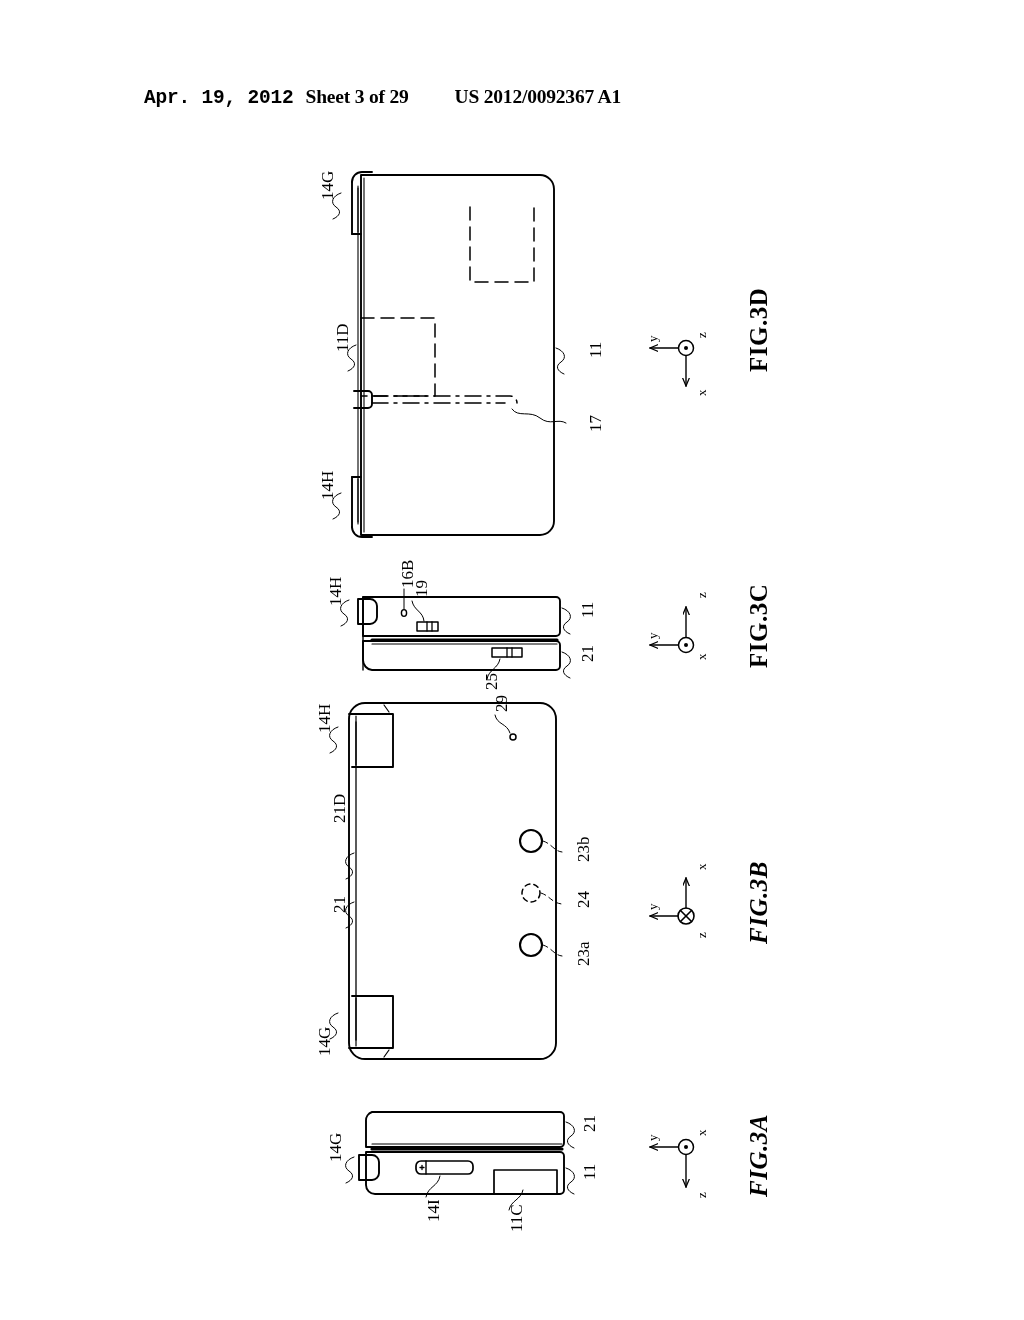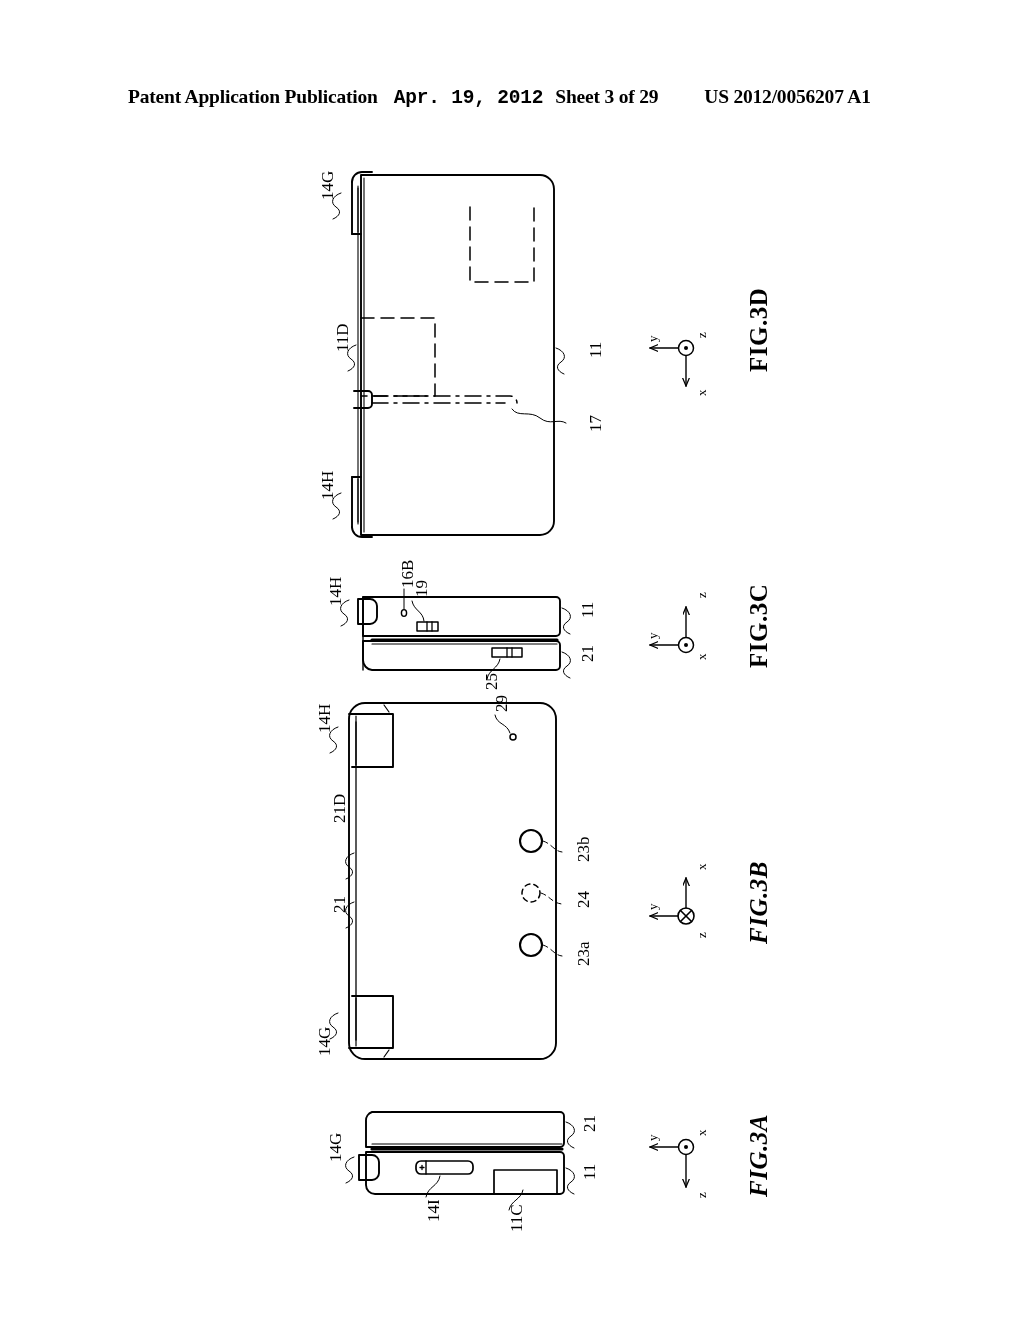--- a/index.html
+++ b/index.html
@@ -76,24 +76,23 @@
     font-family: "Liberation Serif", serif;
     font-size: 13px;
     transform-origin: 0 0;
     white-space: nowrap;
   }
 </style>
 </head>
 <body>
 
 <div id="page-header">
-  <span class="hdr-pub">Patent Application Publication</span>
   <span class="hdr-date">Apr. 19, 2012</span>
   <span class="hdr-sheet">Sheet 3 of 29</span>
-  <span class="hdr-num">US 2012/0056207 A1</span>
+  <span class="hdr-num">US 2012/0092367 A1</span>
 </div>
 
 <div id="drawing-canvas">
 <svg viewBox="0 0 1024 1320" xmlns="http://www.w3.org/2000/svg">
   <defs>
     <marker id="arrowhead" markerWidth="7" markerHeight="7" refX="6" refY="2.5" orient="auto" markerUnits="strokeWidth">
       <path d="M0,0 L6,2.5 L0,5" fill="none" stroke="#000" stroke-width="0.9"></path>
     </marker>
   </defs>
 

